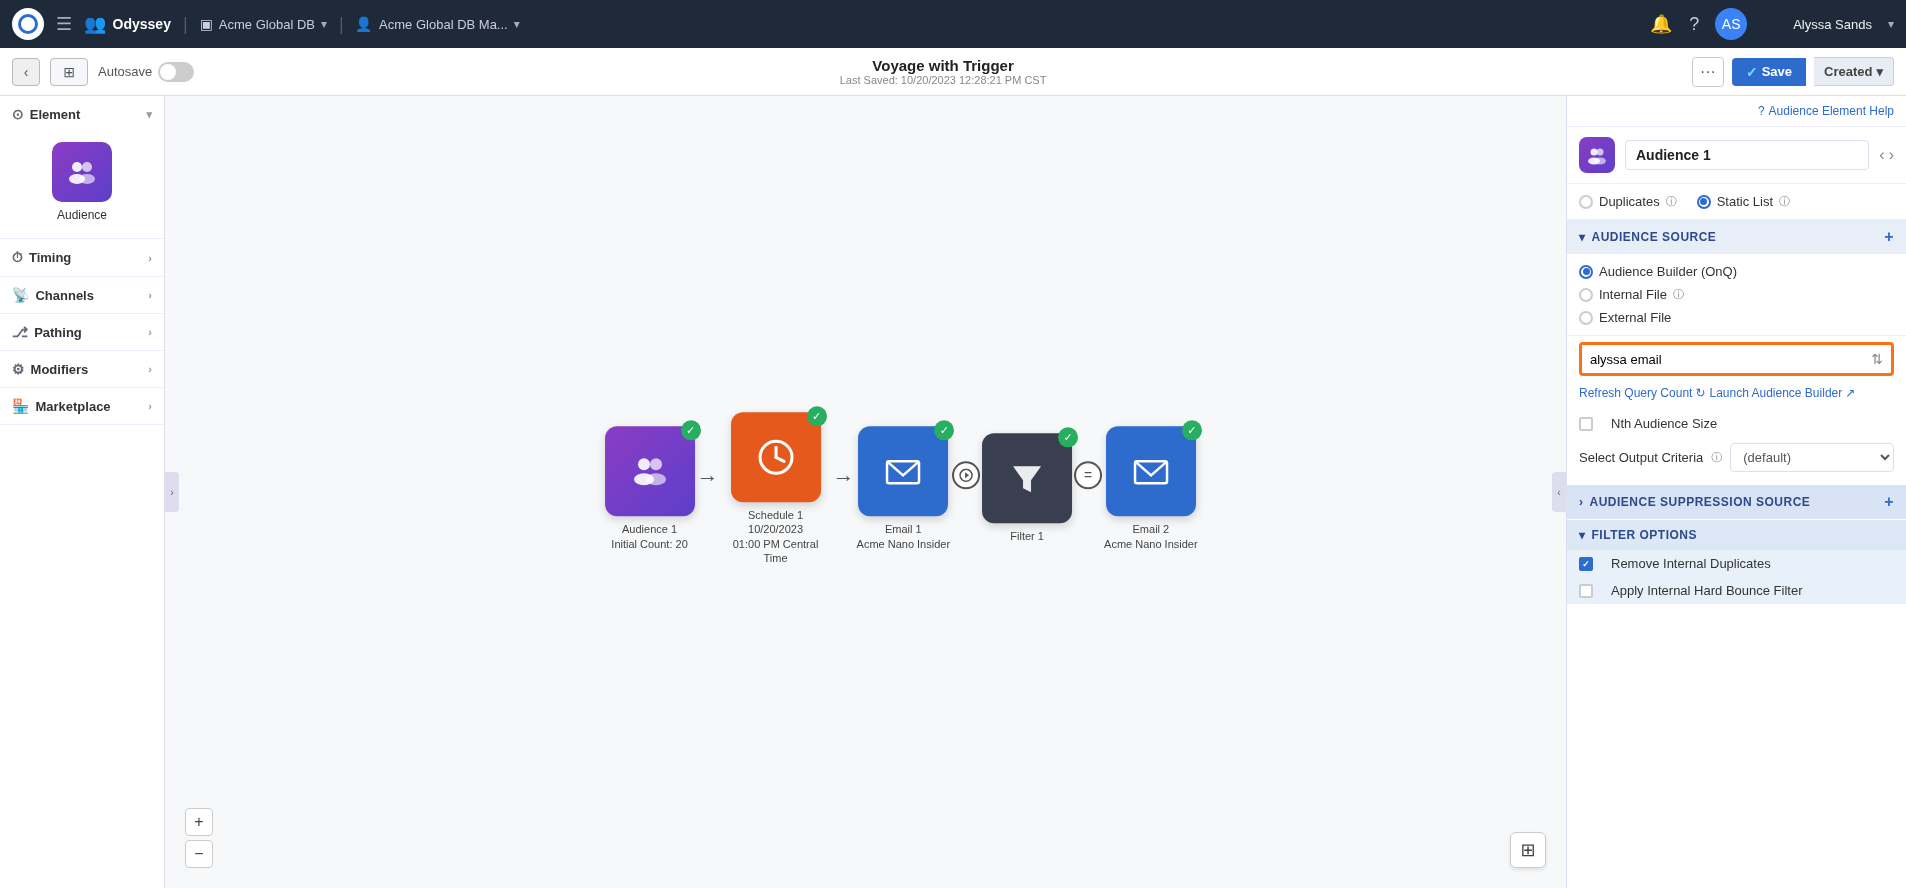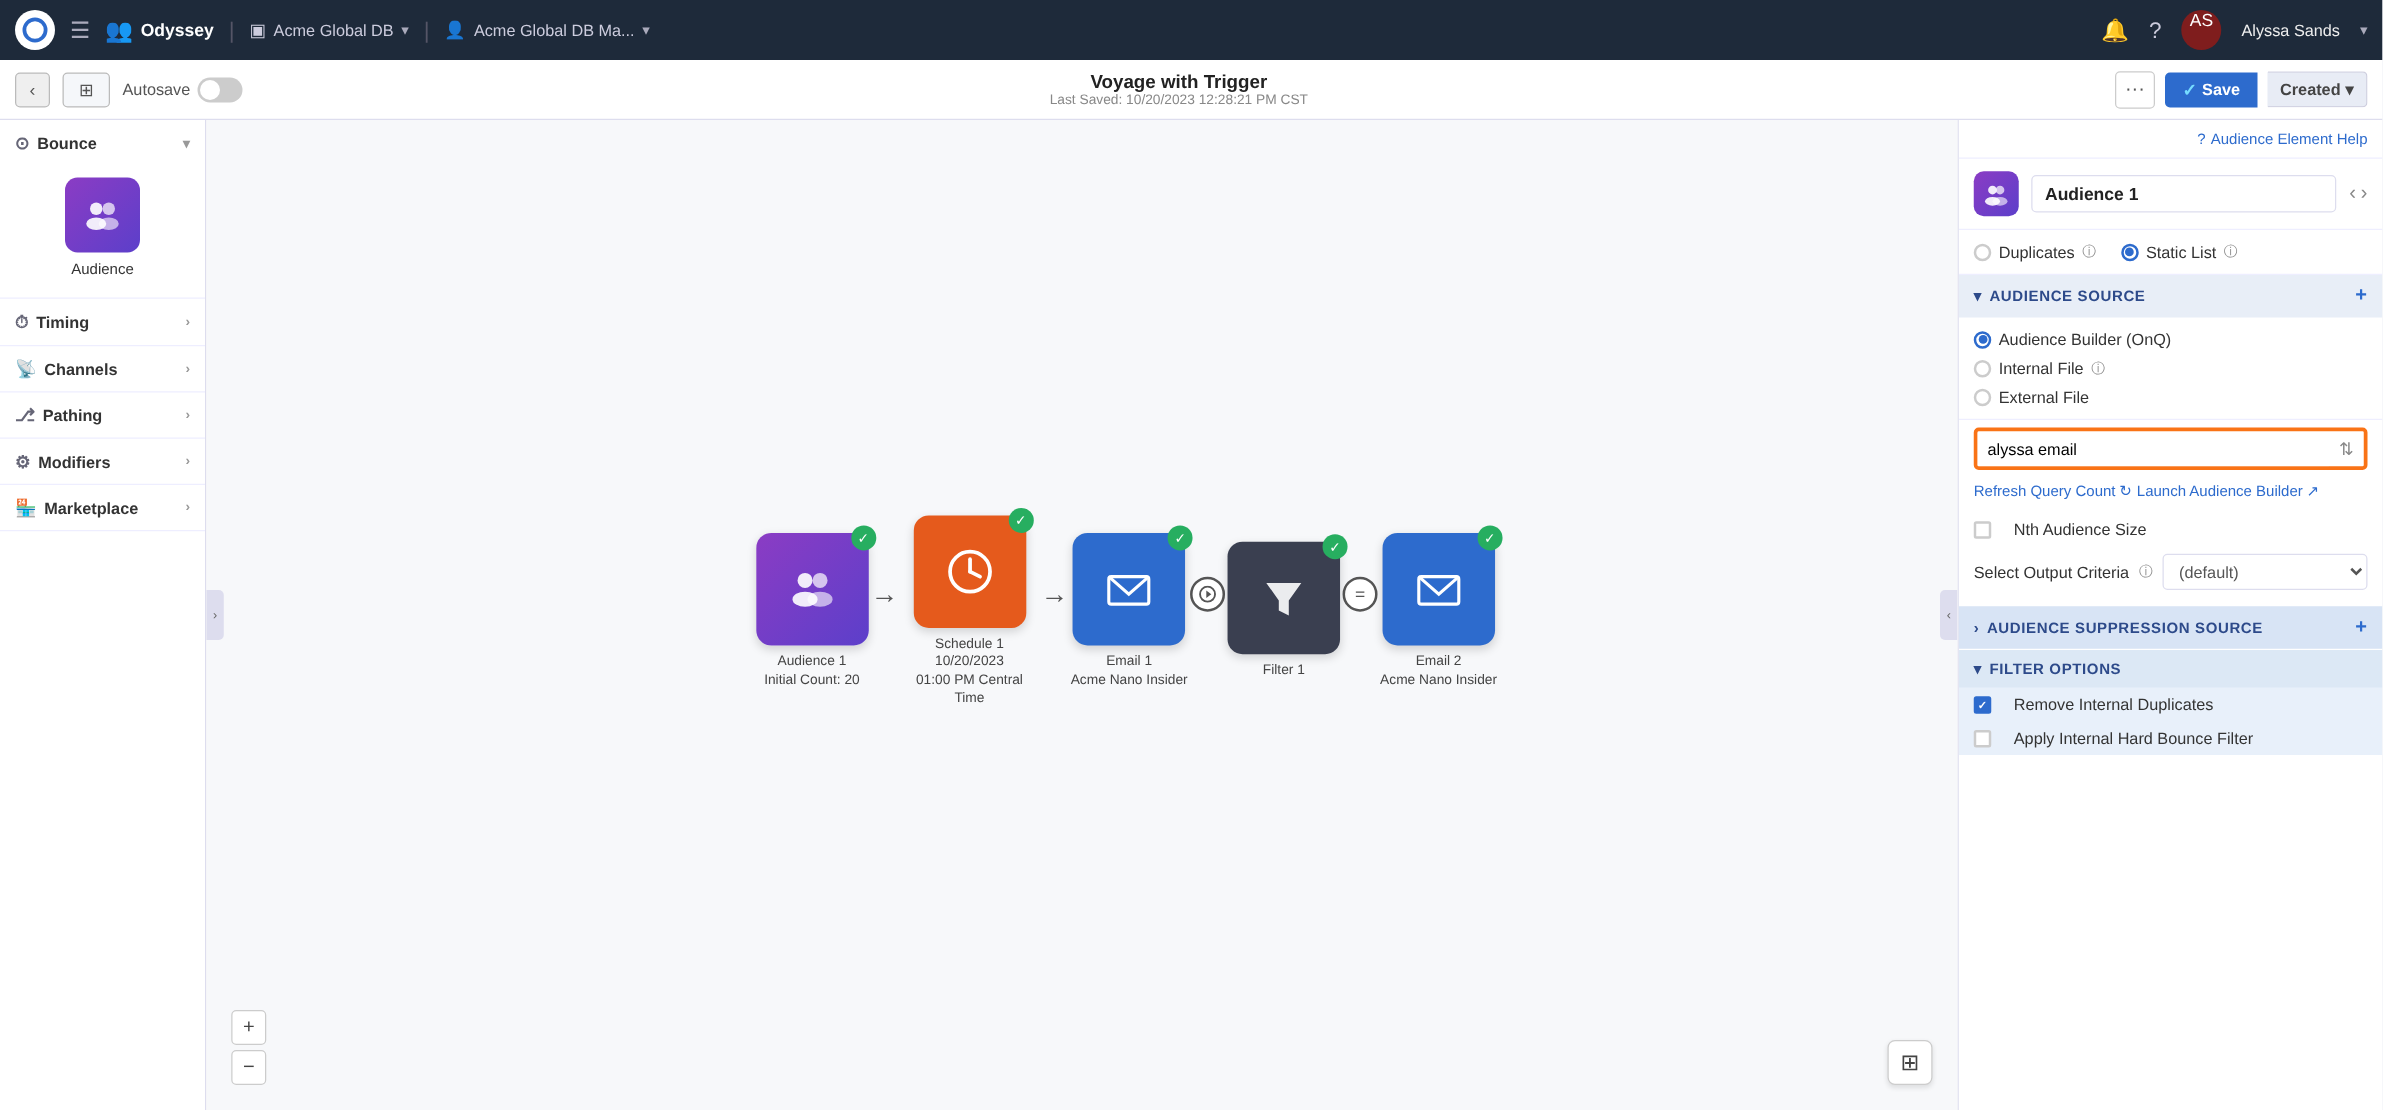--- a/index.html
+++ b/index.html
@@ -13,22 +13,22 @@
     .topnav-logo-inner { width: 20px; height: 20px; border-radius: 50%; border: 3px solid #2d6bcd; }
     .topnav-hamburger { font-size: 18px; cursor: pointer; color: #aab; }
     .topnav-team { display: flex; align-items: center; gap: 6px; font-size: 14px; font-weight: 600; }
     .topnav-team-icon { font-size: 18px; }
     .topnav-sep { color: #556; font-size: 18px; }
     .topnav-db { display: flex; align-items: center; gap: 6px; font-size: 13px; color: #ccd; }
     .topnav-db-icon { font-size: 14px; }
     .topnav-chevron { font-size: 12px; color: #aab; cursor: pointer; }
     .topnav-right { margin-left: auto; display: flex; align-items: center; gap: 16px; }
     .topnav-icon-btn { font-size: 18px; color: #ccd; cursor: pointer; background: none; border: none; }
-    .topnav-avatar { width: 32px; height: 32px; border-radius: 50%; background: #7f1d1d; display: flex; align-items: flex-start; justify-content: center; overflow: hidden; }
-    .topnav-username { font-size: 13px; color: #eee; }
+    .topnav-avatar { width: 32px; height: 32px; border-radius: 50%; background: #3b82f6; display: flex; align-items: center; justify-content: center; overflow: hidden; }
+    .topnav-username { font-size: 13px; color: #eee; margin-left: 30px; }
 
     
     .toolbar {
       display: flex; align-items: center; background: #fff; height: 48px; padding: 0 12px; border-bottom: 1px solid #dde; gap: 10px;
     }
     .toolbar-back { width: 28px; height: 28px; border: 1px solid #bbb; border-radius: 4px; display: flex; align-items: center; justify-content: center; cursor: pointer; font-size: 14px; color: #555; }
     .toolbar-view-toggle { width: 38px; height: 28px; border: 1px solid #bbb; border-radius: 4px; display: flex; align-items: center; justify-content: center; cursor: pointer; font-size: 14px; color: #555; background: #f5f7fa; }
     .toolbar-autosave { display: flex; align-items: center; gap: 6px; font-size: 13px; color: #555; }
     .toggle-switch { width: 36px; height: 20px; background: #ccc; border-radius: 10px; position: relative; cursor: pointer; }
     .toggle-knob { width: 16px; height: 16px; background: #fff; border-radius: 50%; position: absolute; top: 2px; left: 18px; transition: left 0.2s; }
@@ -189,21 +189,21 @@
 </div>
 
 <div class="main-layout">
 
   <div class="sidebar">
 
     <div class="sidebar-section">
       <div class="sidebar-section-header">
         <div style="display:flex;align-items:center;">
           <span class="section-icon">⊙</span>
-          <span>Bounce</span>
+          <span>Element</span>
         </div>
         <span class="sidebar-chevron">▾</span>
       </div>
       <div class="sidebar-source-open">
         <div class="audience-tile">
           <div class="audience-icon-box">
             <svg width="34" height="34" viewBox="0 0 34 34" fill="none">
               <circle cx="12" cy="12" r="5" fill="white" opacity="0.9"></circle>
               <circle cx="22" cy="12" r="5" fill="white" opacity="0.7"></circle>
               <ellipse cx="12" cy="24" rx="8" ry="5" fill="white" opacity="0.9"></ellipse>

